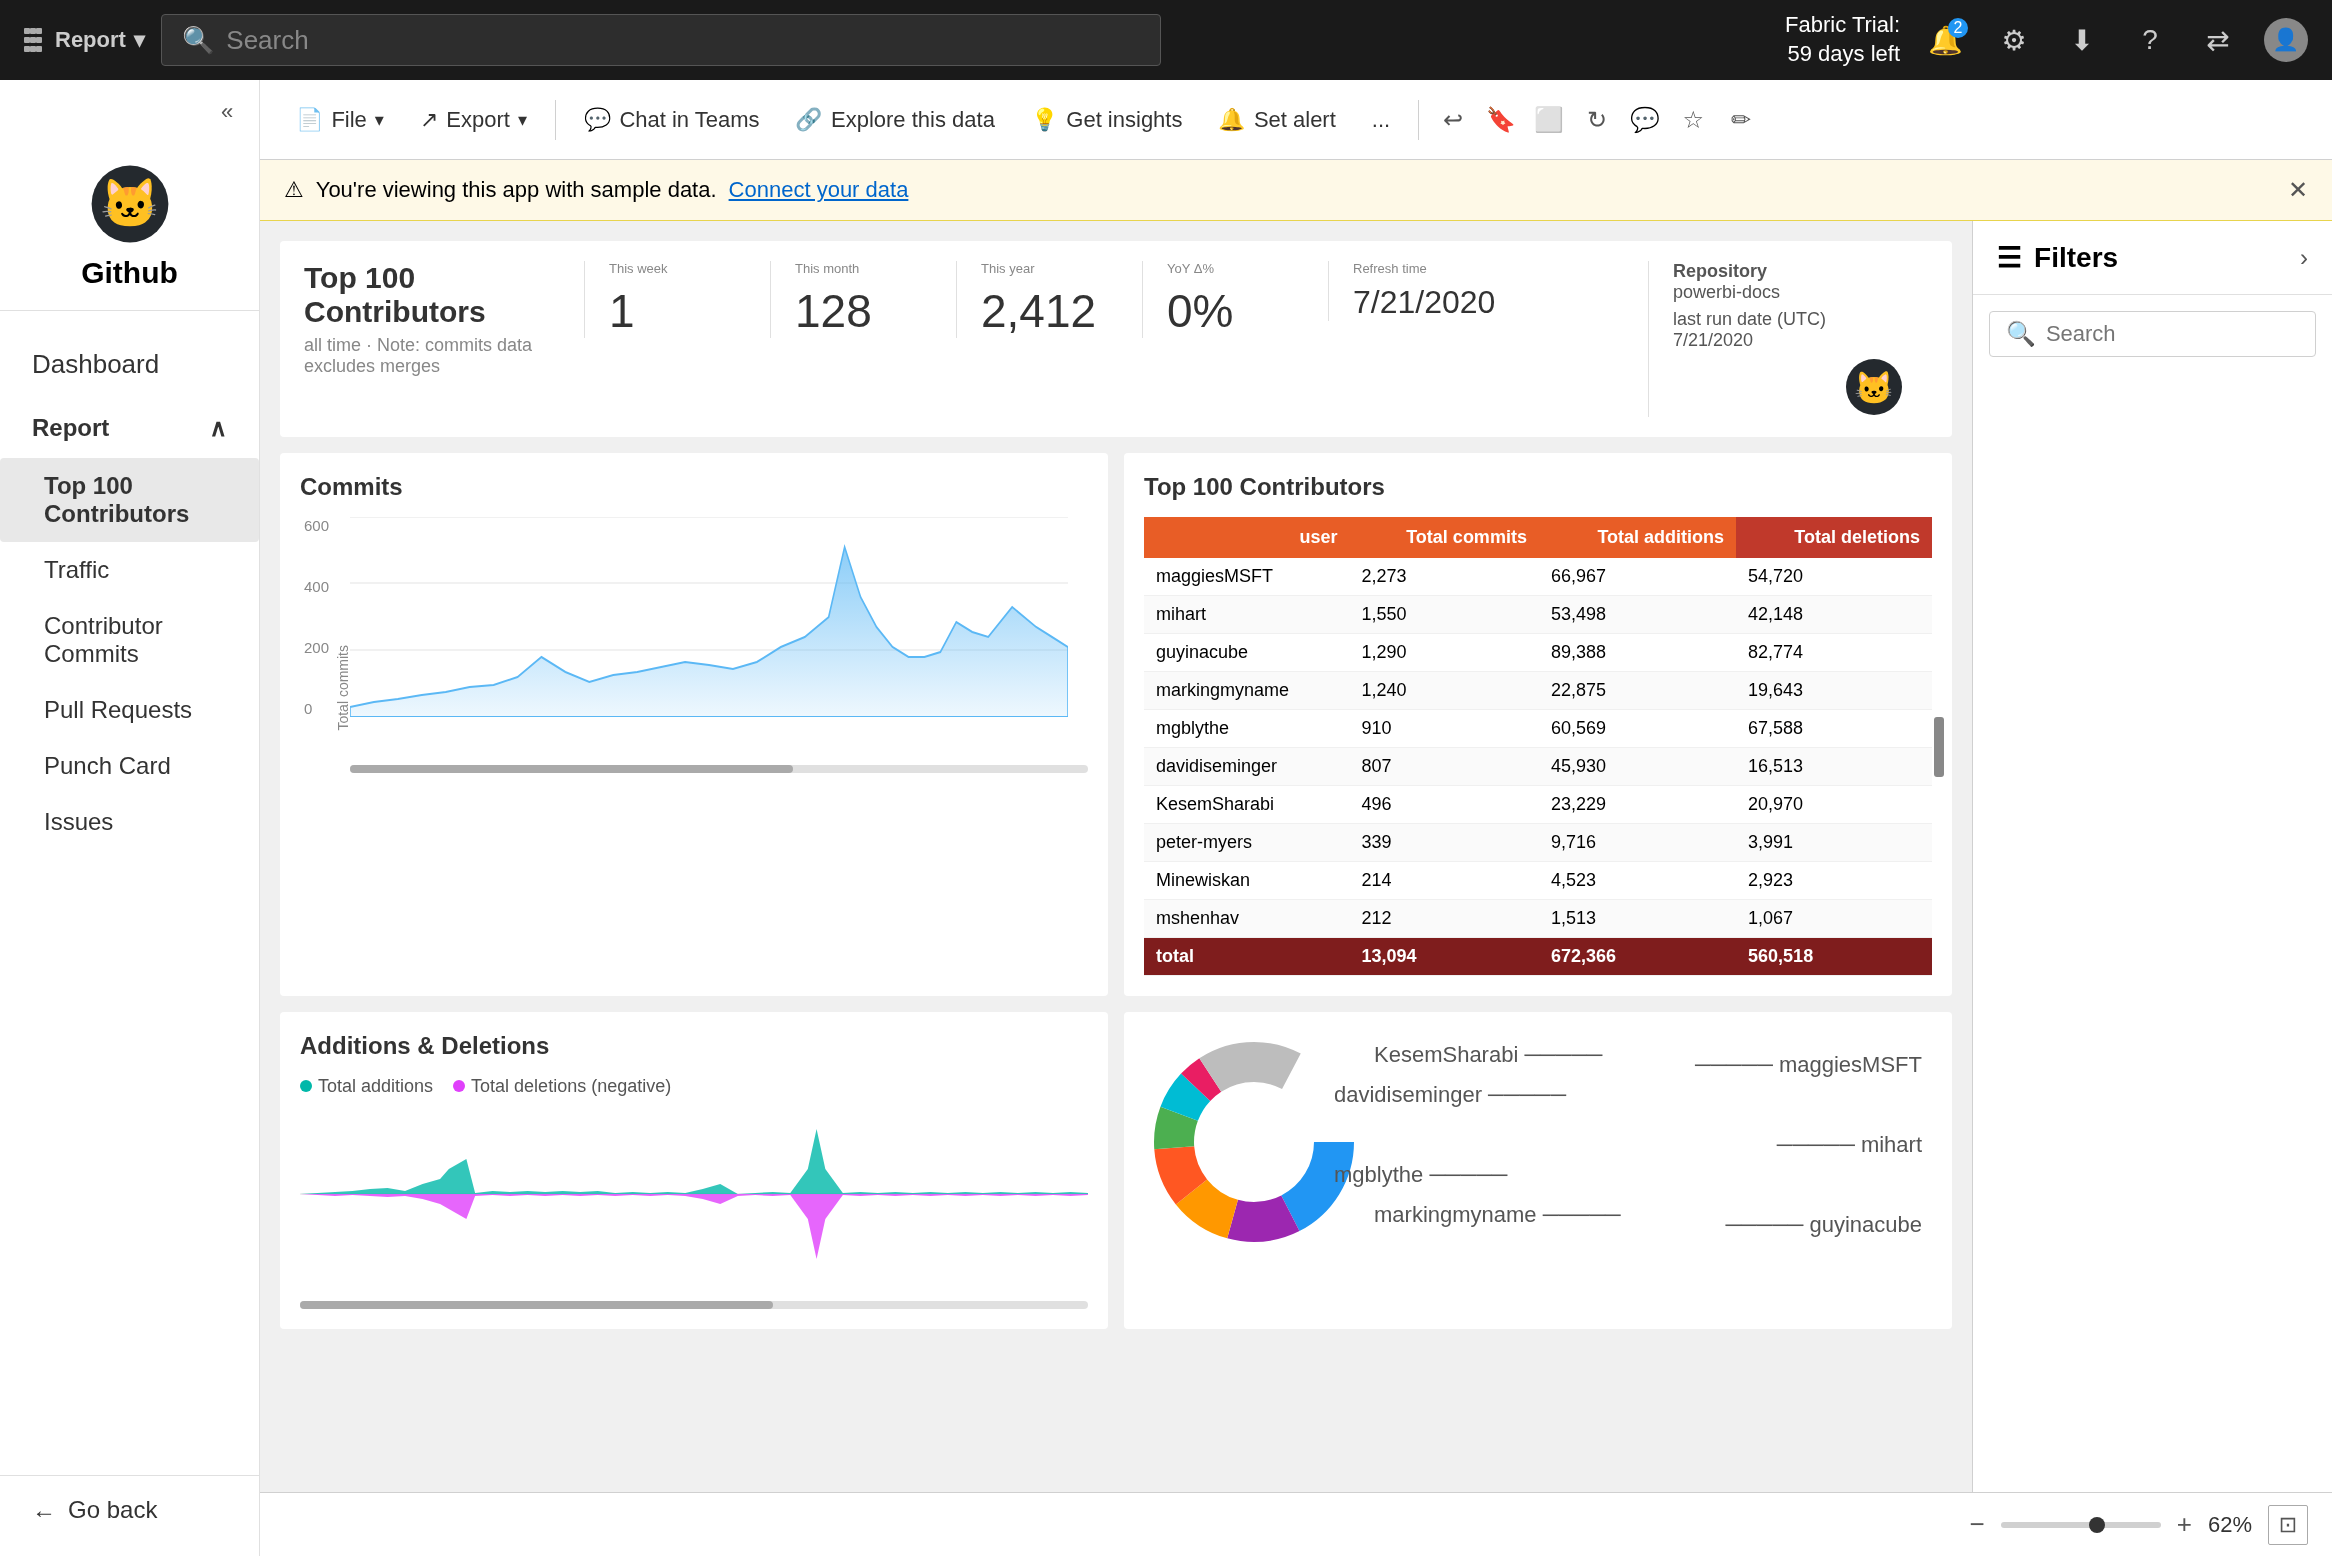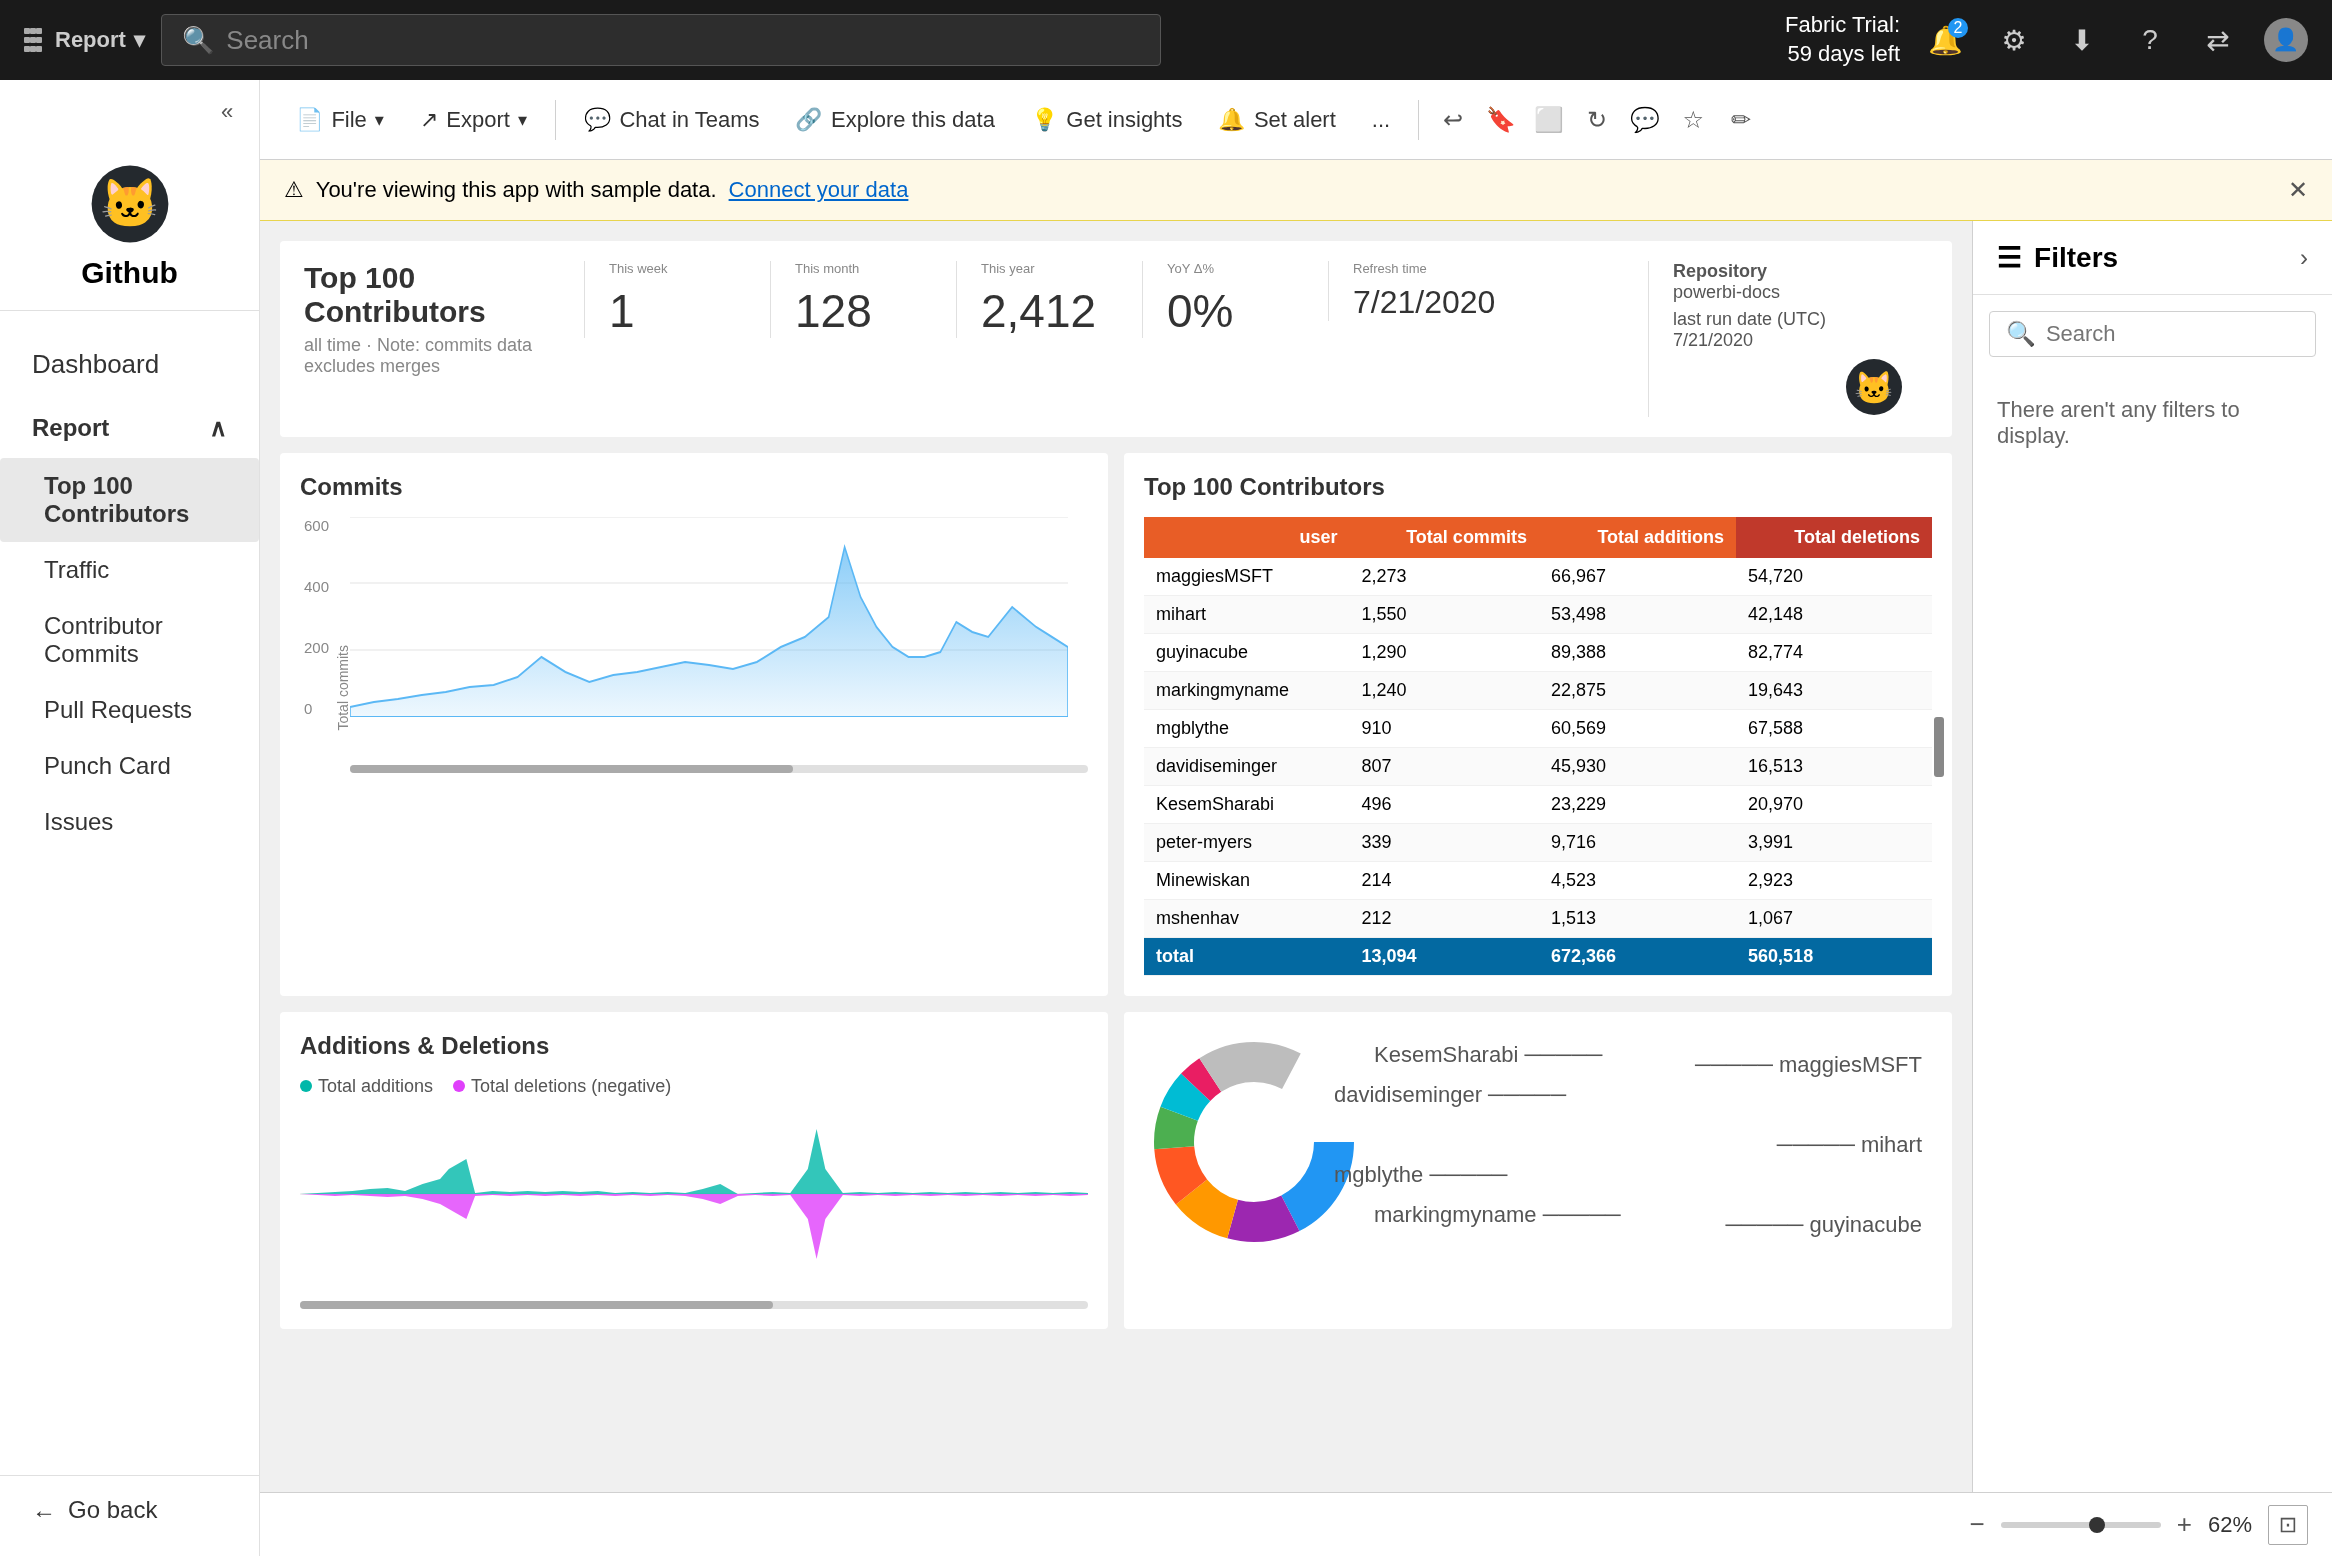--- a/index.html
+++ b/index.html
@@ -76,21 +76,21 @@
 
     
     .charts-grid { display: grid; grid-template-columns: 1fr 1fr; gap: 16px; }
     .chart-card { background: #fff; border-radius: 4px; padding: 20px; }
     .chart-title { font-size: 24px; font-weight: 600; color: #333; margin-bottom: 16px; }
 
     
     .contributors-table { width: 100%; border-collapse: collapse; font-size: 20px; }
     .contributors-table th { background: #e85d26; color: #fff; padding: 10px 12px; text-align: right; font-weight: 600; font-size: 18px; }
     .contributors-table td { padding: 8px 12px; border-bottom: 1px solid #f0f0f0; font-size: 18px; }
-    .contributors-table tr:last-child td { background: #0369a1; color: #fff; font-weight: 700; }
+    .contributors-table tr:last-child td { background: #7f1d1d; color: #fff; font-weight: 700; }
     .contributors-table tr:nth-child(even) td { background: #fafafa; }
 
     
     .additions-legend { display: flex; gap: 20px; font-size: 18px; color: #555; margin-bottom: 12px; }
     .legend-dot { width: 12px; height: 12px; border-radius: 50%; display: inline-block; margin-right: 6px; }
 
     
     .filters-panel { width: 360px; background: #fff; border-left: 1px solid #d0d0d0; display: flex; flex-direction: column; flex-shrink: 0; }
     .filters-header { display: flex; align-items: center; justify-content: space-between; padding: 20px 24px; border-bottom: 1px solid #e0e0e0; }
     .filters-title { font-size: 28px; font-weight: 600; display: flex; align-items: center; gap: 12px; }
@@ -458,21 +458,20 @@
           <div class="filters-title">
             <span>☰</span>
             <span>Filters</span>
           </div>
           <div class="filters-collapse">›</div>
         </div>
         <div class="filters-search">
           <span>🔍</span>
           <input type="text" style="border: none; outline: none; font-size: 22px; flex: 1 1 0%; color: rgb(136, 136, 136); background: transparent;" placeholder="Search">
         </div>
-        <div class="filters-empty">There aren't any filters to display.</div>
       </div>
 
     </div>
 
     <div class="zoom-bar">
       <span style="cursor:pointer; font-size:26px; color:#555;">−</span>
       <div class="zoom-slider">
         <div class="zoom-slider-thumb"></div>
       </div>
       <span style="cursor:pointer; font-size:26px; color:#555;">+</span>

